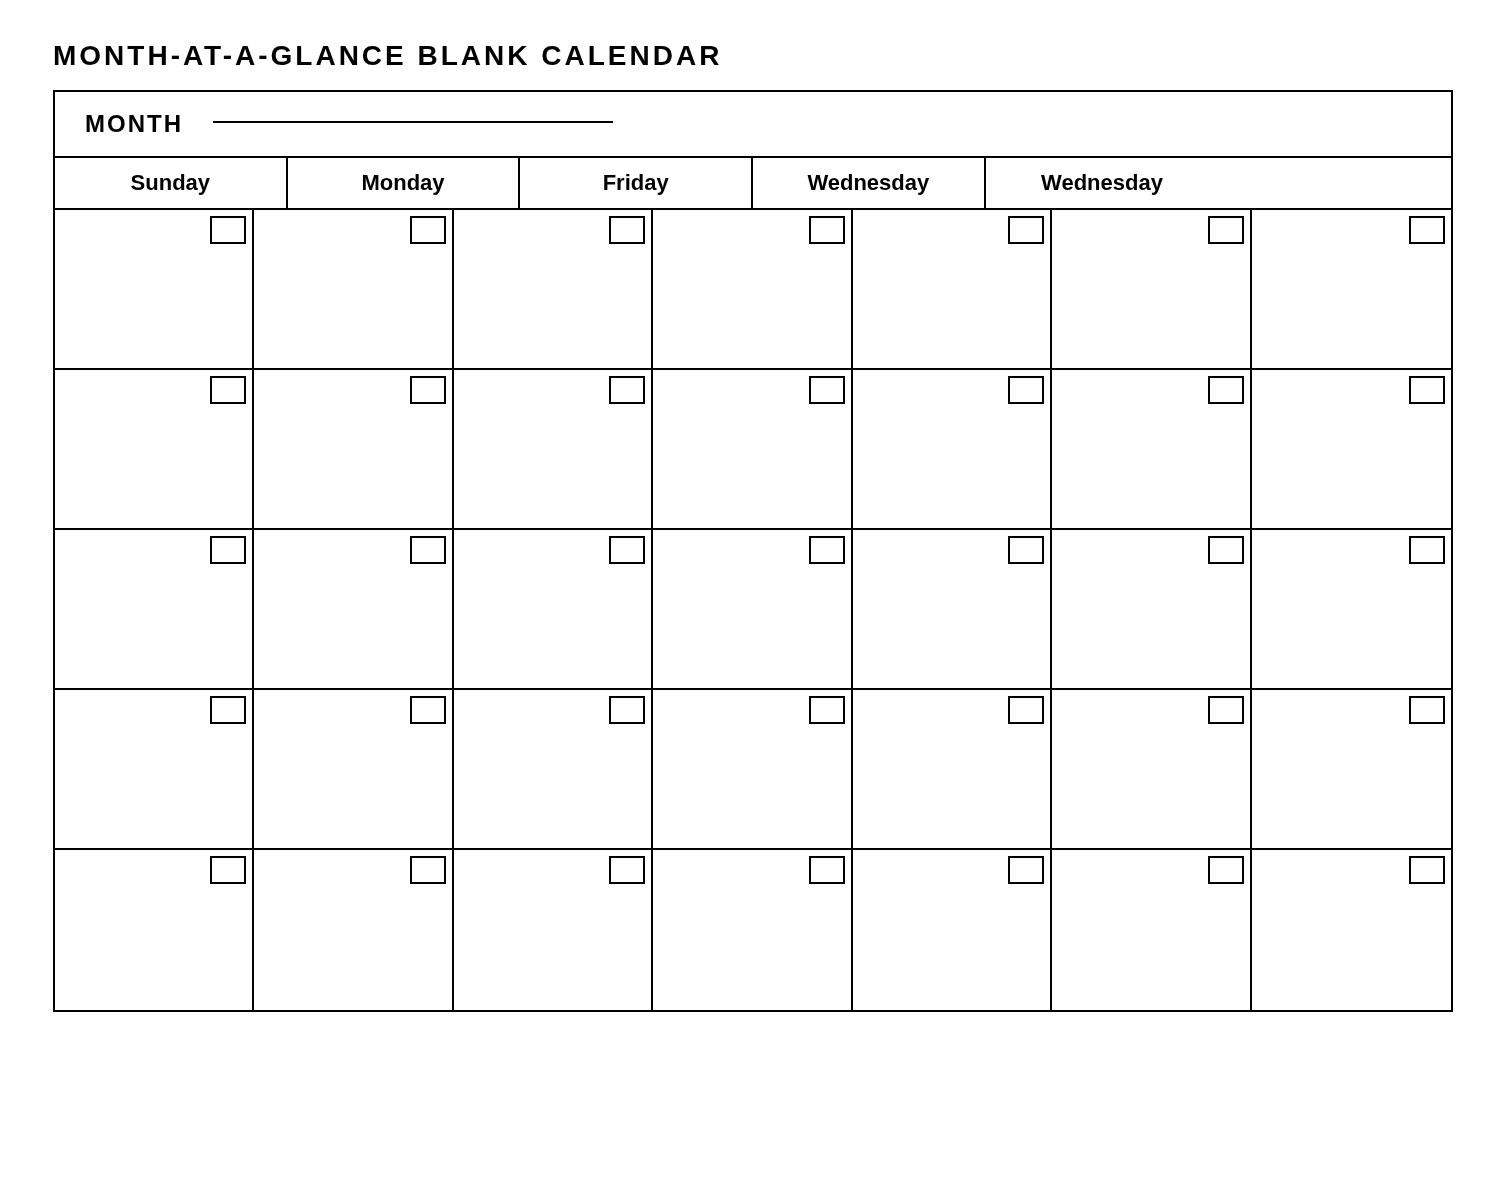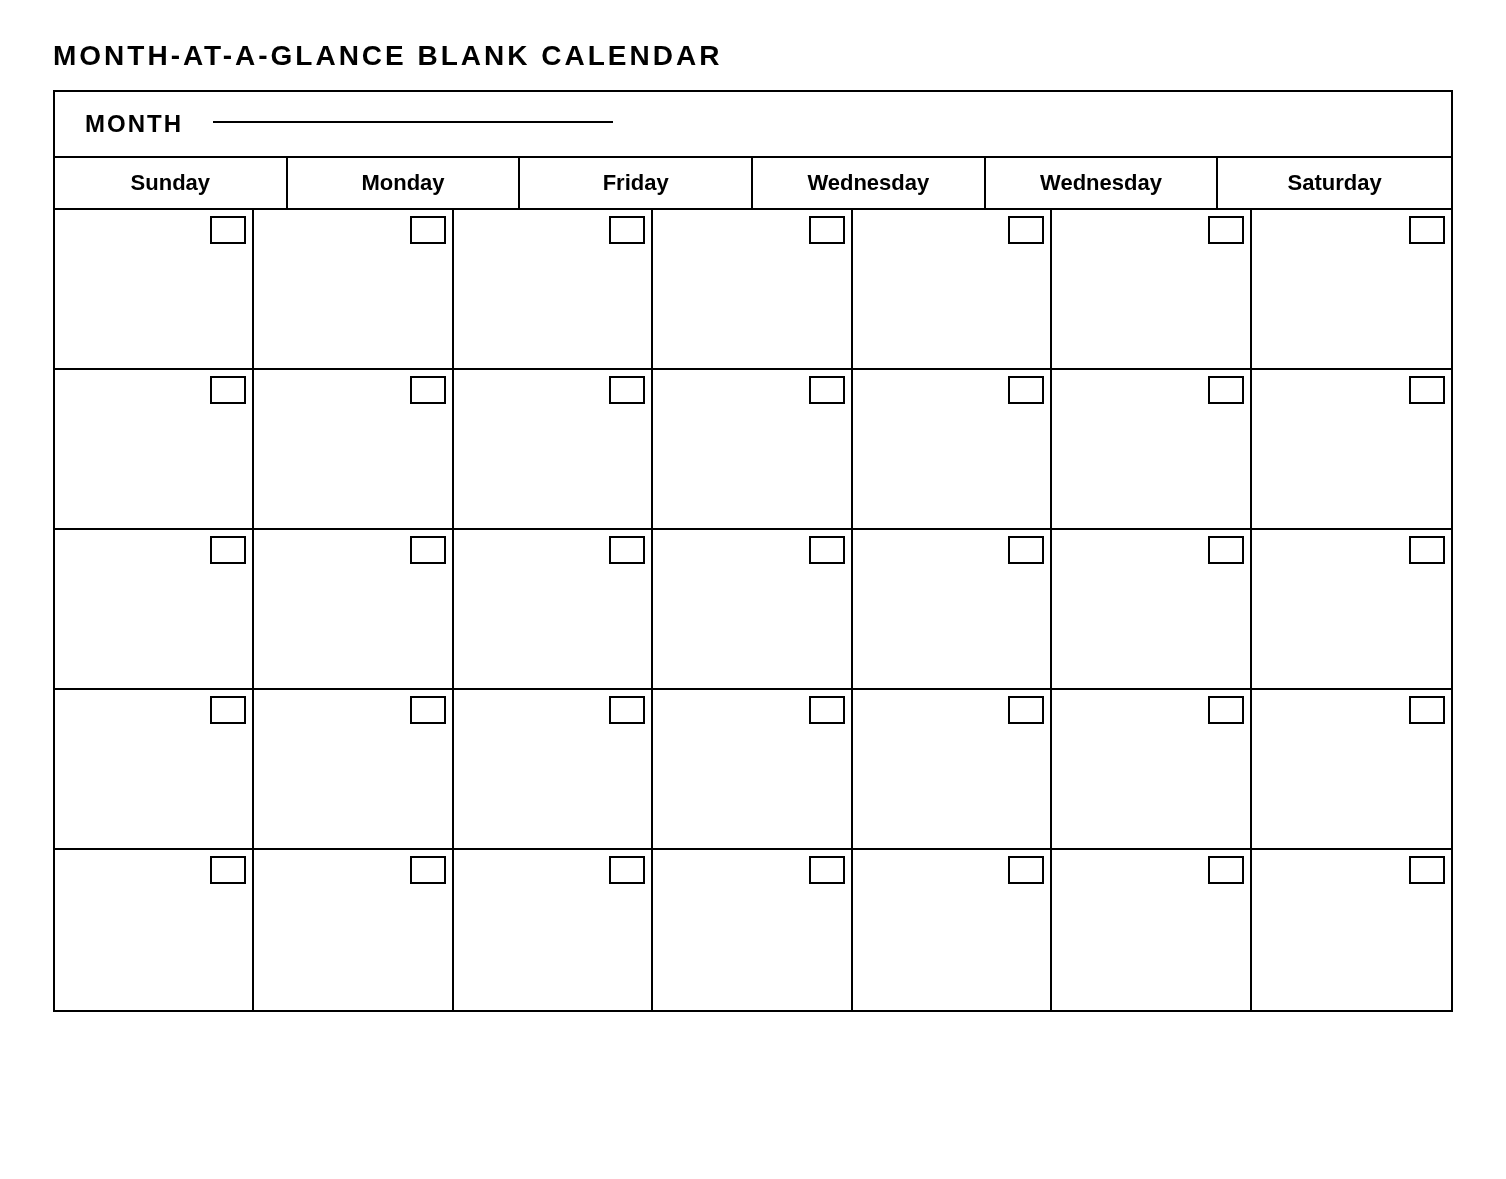--- a/index.html
+++ b/index.html
@@ -126,21 +126,20 @@
       <span class="month-line"></span>
     </div>
 
     <div class="days-header">
 
     <div class="day-name">Sunday</div>
         <div class="day-name">Monday</div>
         <div class="day-name">Friday</div>
         <div class="day-name">Wednesday</div>
         <div class="day-name">Wednesday</div>
-        <div class="day-name">Saturday</div>
       </div>
 
     <div class="calendar-grid">
 
     <div class="calendar-cell">
           <div class="date-box"></div>
         </div>
         <div class="calendar-cell">
           <div class="date-box"></div>
         </div>

